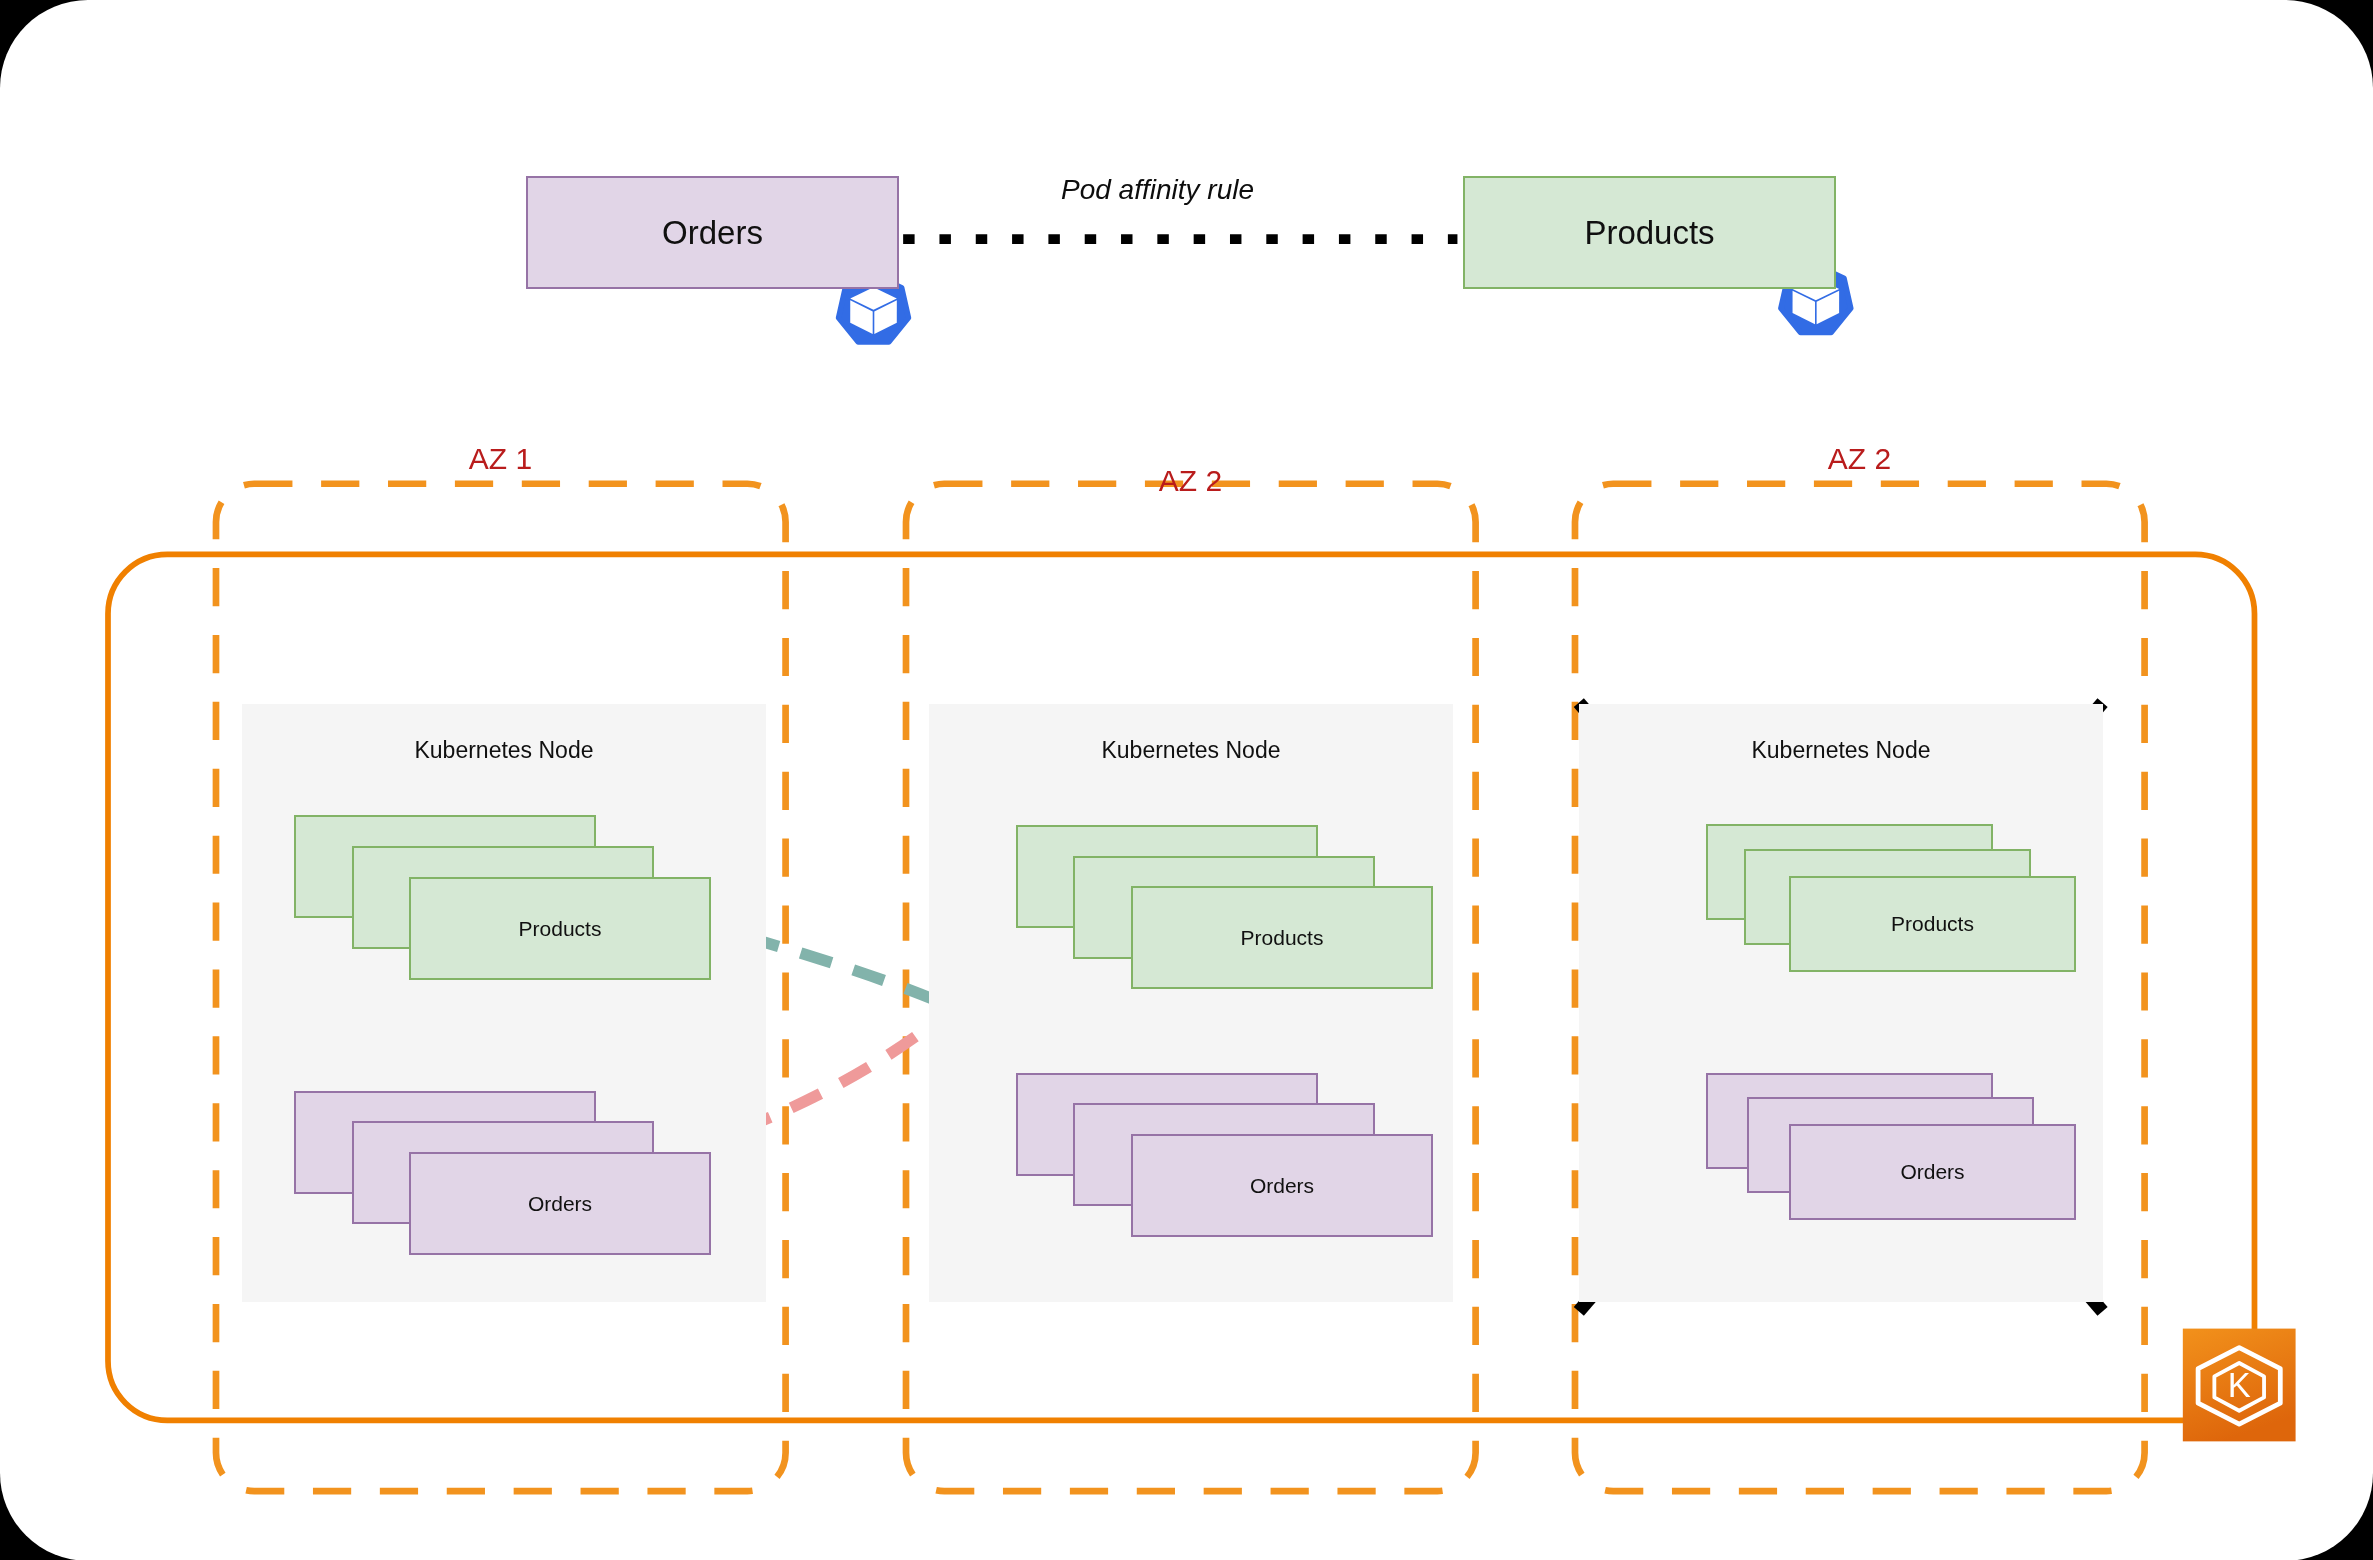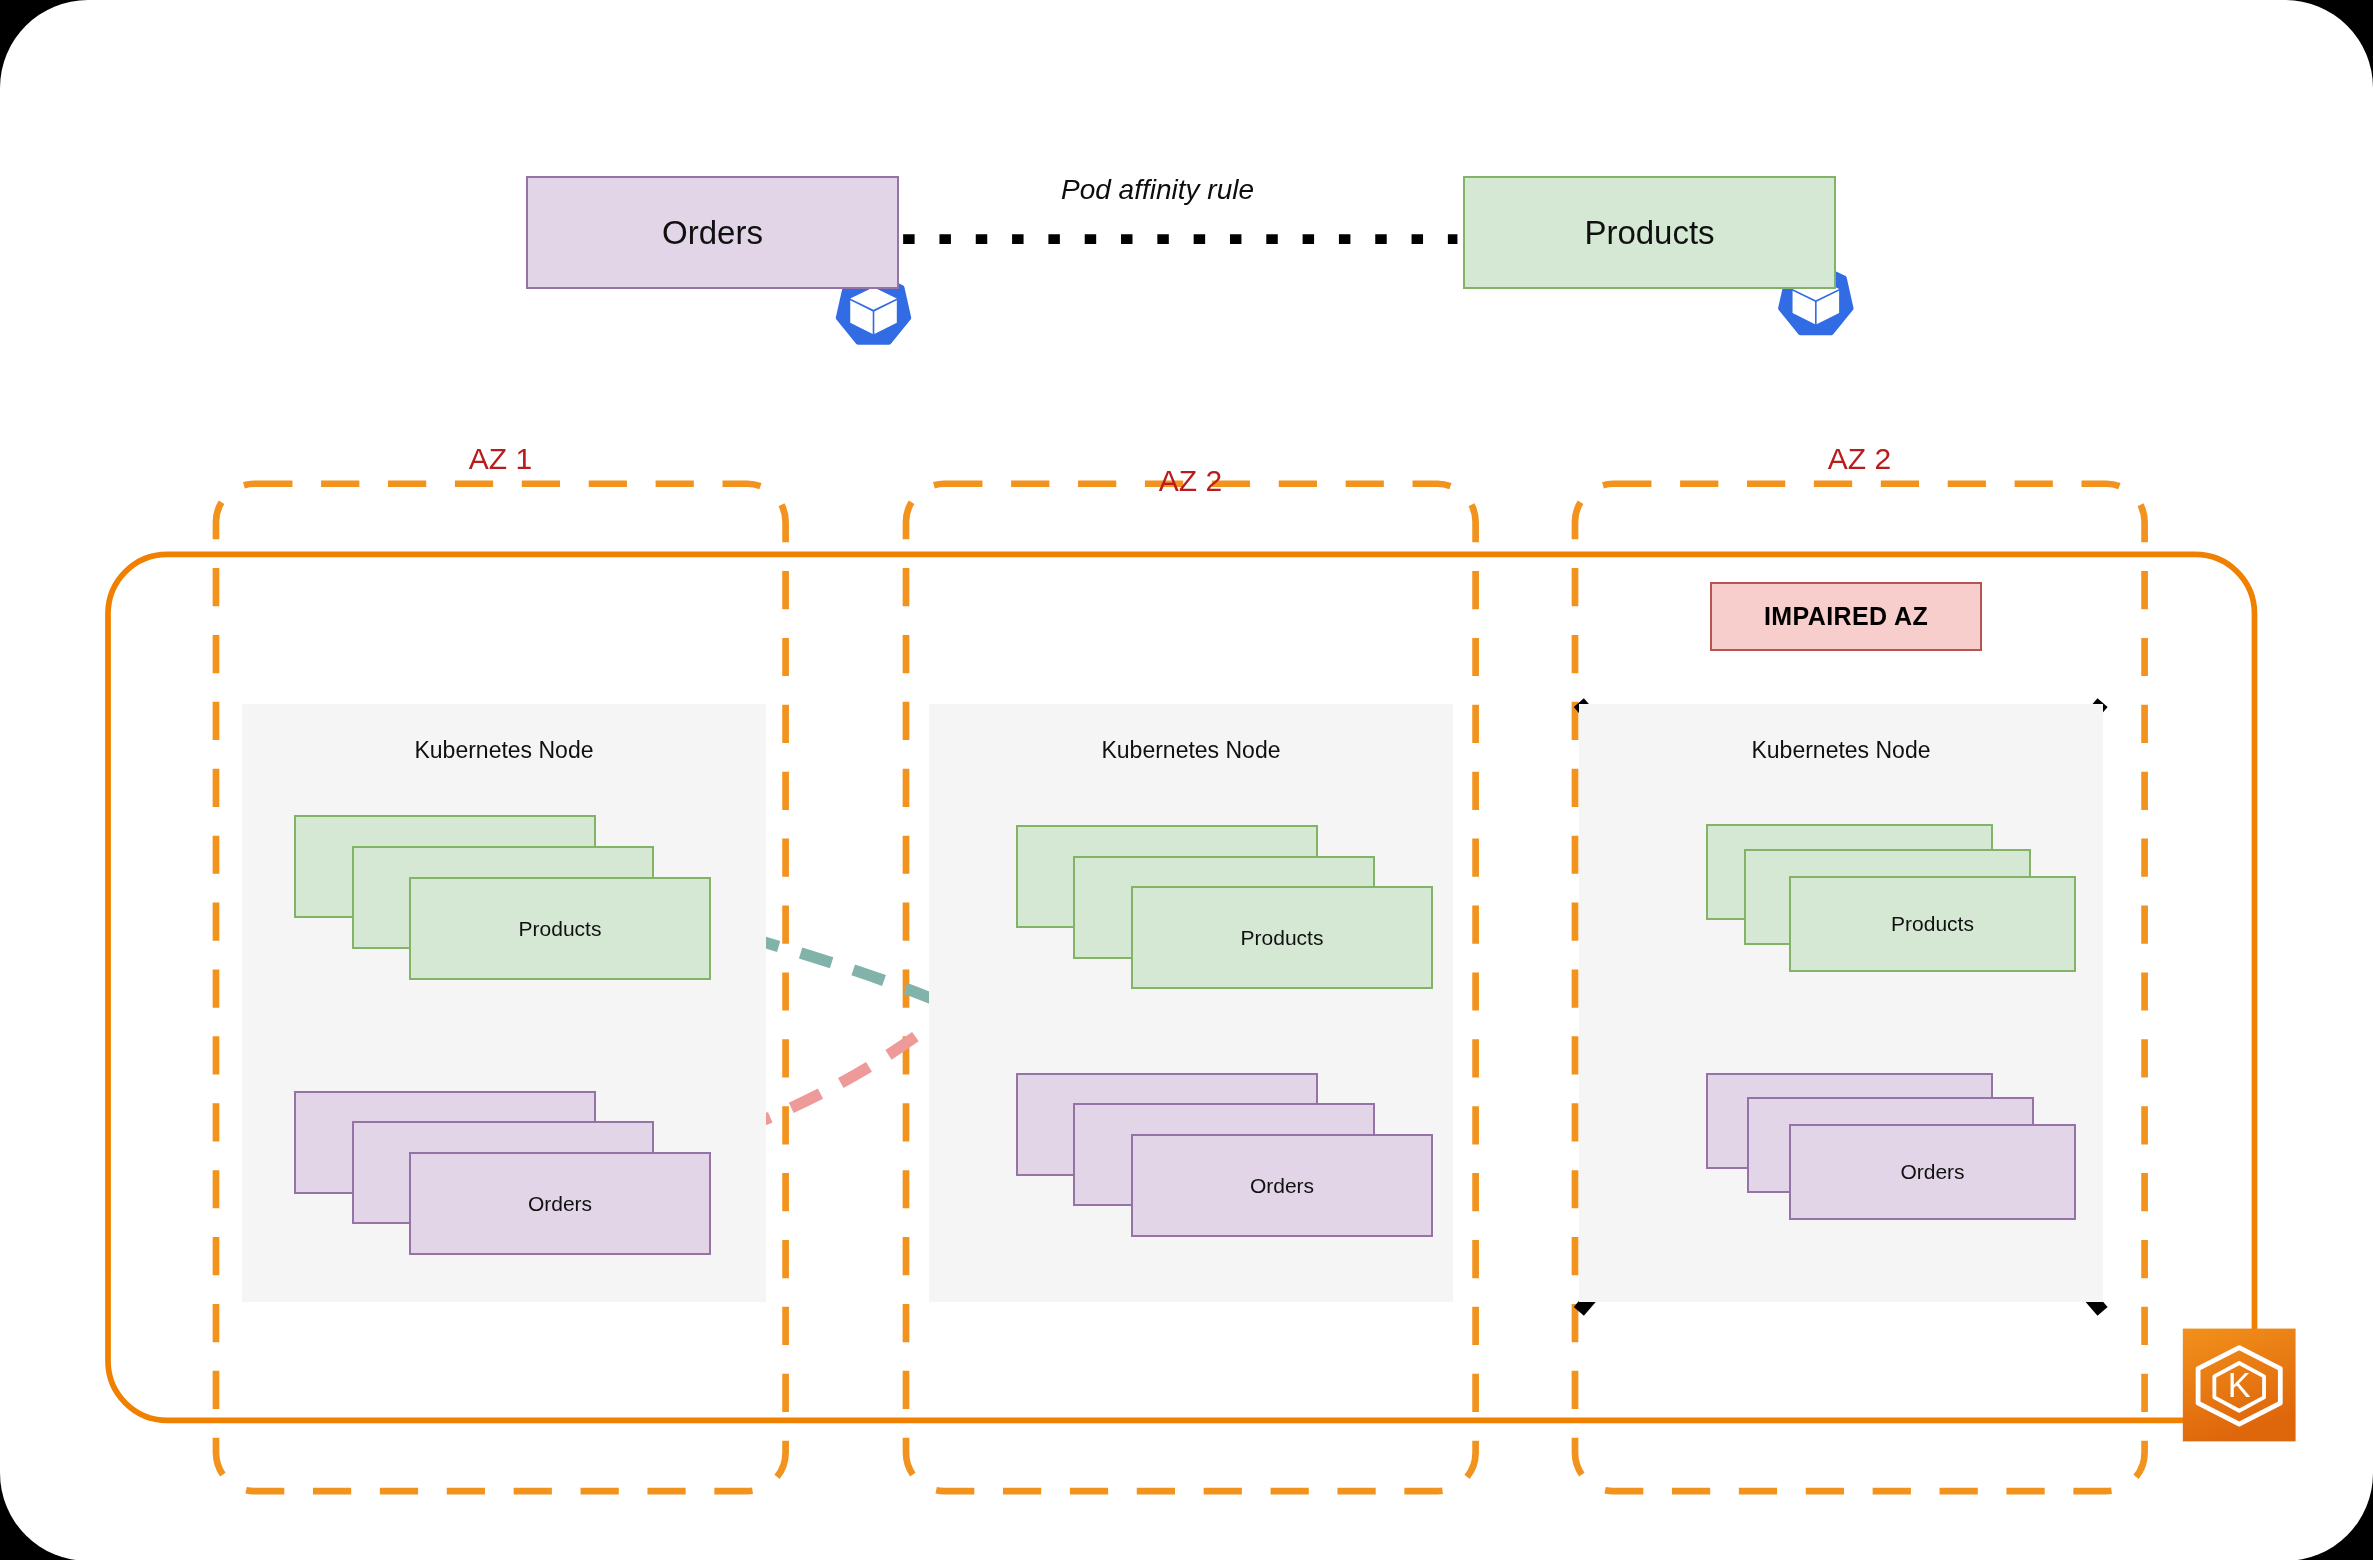--- a/index.html
+++ b/index.html
@@ -194,23 +194,20 @@
   <div class="abs pod green" style="left:1131px;top:886px;width:302px;height:103px;">
     <span class="pod-label">Products</span>
   </div>
 
   <div class="abs pod purple" style="left:1016px;top:1073px;width:302px;height:103px;"></div>
   <div class="abs pod purple" style="left:1073px;top:1103px;width:302px;height:103px;"></div>
   <div class="abs pod purple" style="left:1131px;top:1134px;width:302px;height:103px;">
     <span class="pod-label">Orders</span>
   </div>
 
-  <div class="abs impaired ctr" style="left:1710px;top:582px;width:272px;height:69px;">
-    <span>IMPAIRED AZ</span>
-  </div>
 
   <div class="abs node-panel" style="left:1579px;top:704px;width:524px;height:598px;"></div>
   <div class="abs node-title ctr" style="left:1579px;top:731px;width:524px;height:38px;">Kubernetes Node</div>
 
   <div class="abs pod green" style="left:1706px;top:824px;width:287px;height:96px;"></div>
   <div class="abs pod green" style="left:1744px;top:849px;width:287px;height:96px;"></div>
   <div class="abs pod green" style="left:1789px;top:876px;width:287px;height:96px;">
     <span class="pod-label">Products</span>
   </div>
 

